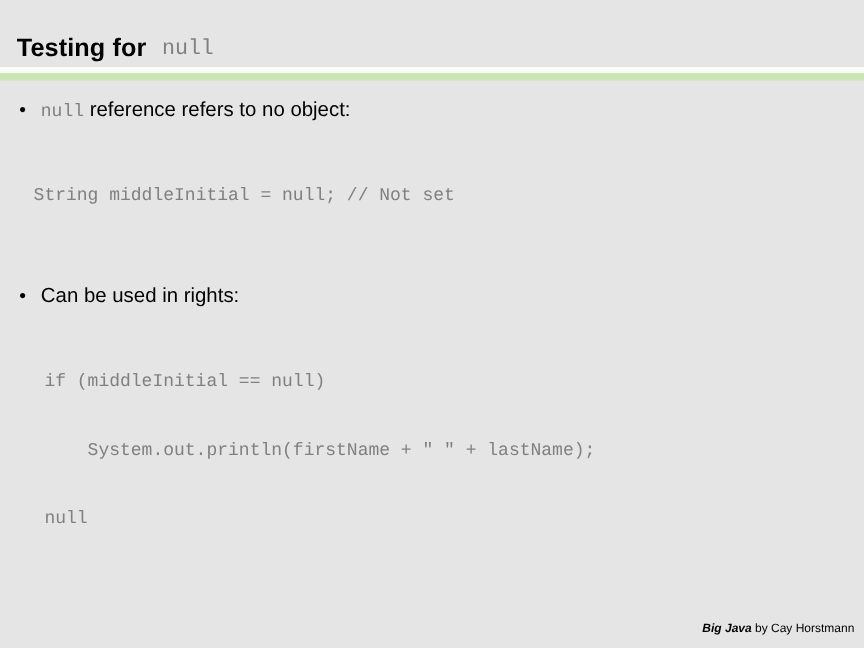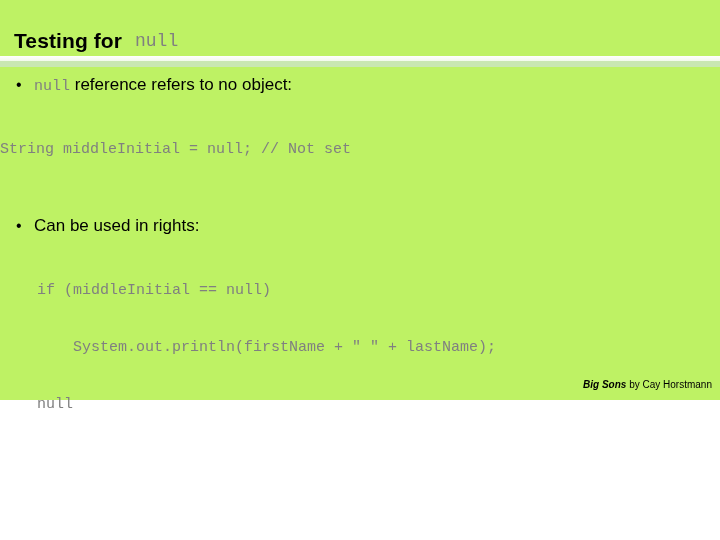--- a/index.html
+++ b/index.html
@@ -12,22 +12,22 @@
     height: 540px;
     overflow: hidden;
     font-family: "Liberation Sans", sans-serif;
     color: #000000;
     position: relative;
   }
   .slide {
     position: absolute;
     left: 0; top: 0;
     width: 720px;
-    height: 400px;
-    background: #bef264;
+    height: 540px;
+    background: #e5e5e5;
   }
 
   
   .title-area {
     position: absolute;
     left: 14px;
     top: 24px;
     width: 690px;
     height: 34px;
     display: flex;
@@ -86,21 +86,21 @@
   }
   .bullet-dot {
     width: 18px;
     flex: 0 0 18px;
     font-size: 16px;
     line-height: 1;
     color: #000000;
   }
   .bullet-text {
     font-size: 17px;
-    line-height: 18px;
+    line-height: 32px;
     white-space: pre-wrap;
     text-align: center;
   }
   .mono {
     font-family: "Liberation Mono", "DejaVu Sans Mono", monospace;
     font-size: 15px;
     color: #808080;
     white-space: pre;
   }
 
@@ -108,21 +108,21 @@
     font-family: "Liberation Mono", "DejaVu Sans Mono", monospace;
     font-size: 15px;
     line-height: 19px;
     color: #808080;
     white-space: pre;
   }
   .code-line { white-space: pre; }
 
   
   .b1 { margin-top: 0px; }
-  .code1 { margin-top: 6px; }
+  .code1 { margin-top: 6px; padding-left: 28px; }
   .b2 { margin-top: 20px; }
   .code2 { margin-top: 8px; padding-left: 37px; }
 
   
   .footer {
     position: absolute;
     left: 0;
     right: 8px;
     bottom: 8px;
     text-align: right;
@@ -170,16 +170,16 @@
       <div class="code-line">if (middleInitial == null)</div>
       <div class="code-line">    System.out.println(firstName + " " + lastName);</div>
       <div class="code-line">null</div>
       
       
     </div>
 
   </div>
 
   <div class="footer">
-    <div class="footer-line1"><span class="book">Big Sons</span><span> by Cay Horstmann</span></div>
+    <div class="footer-line1"><span class="book">Big Java</span><span> by Cay Horstmann</span></div>
   </div>
 
 </div>
 
 </body></html>

